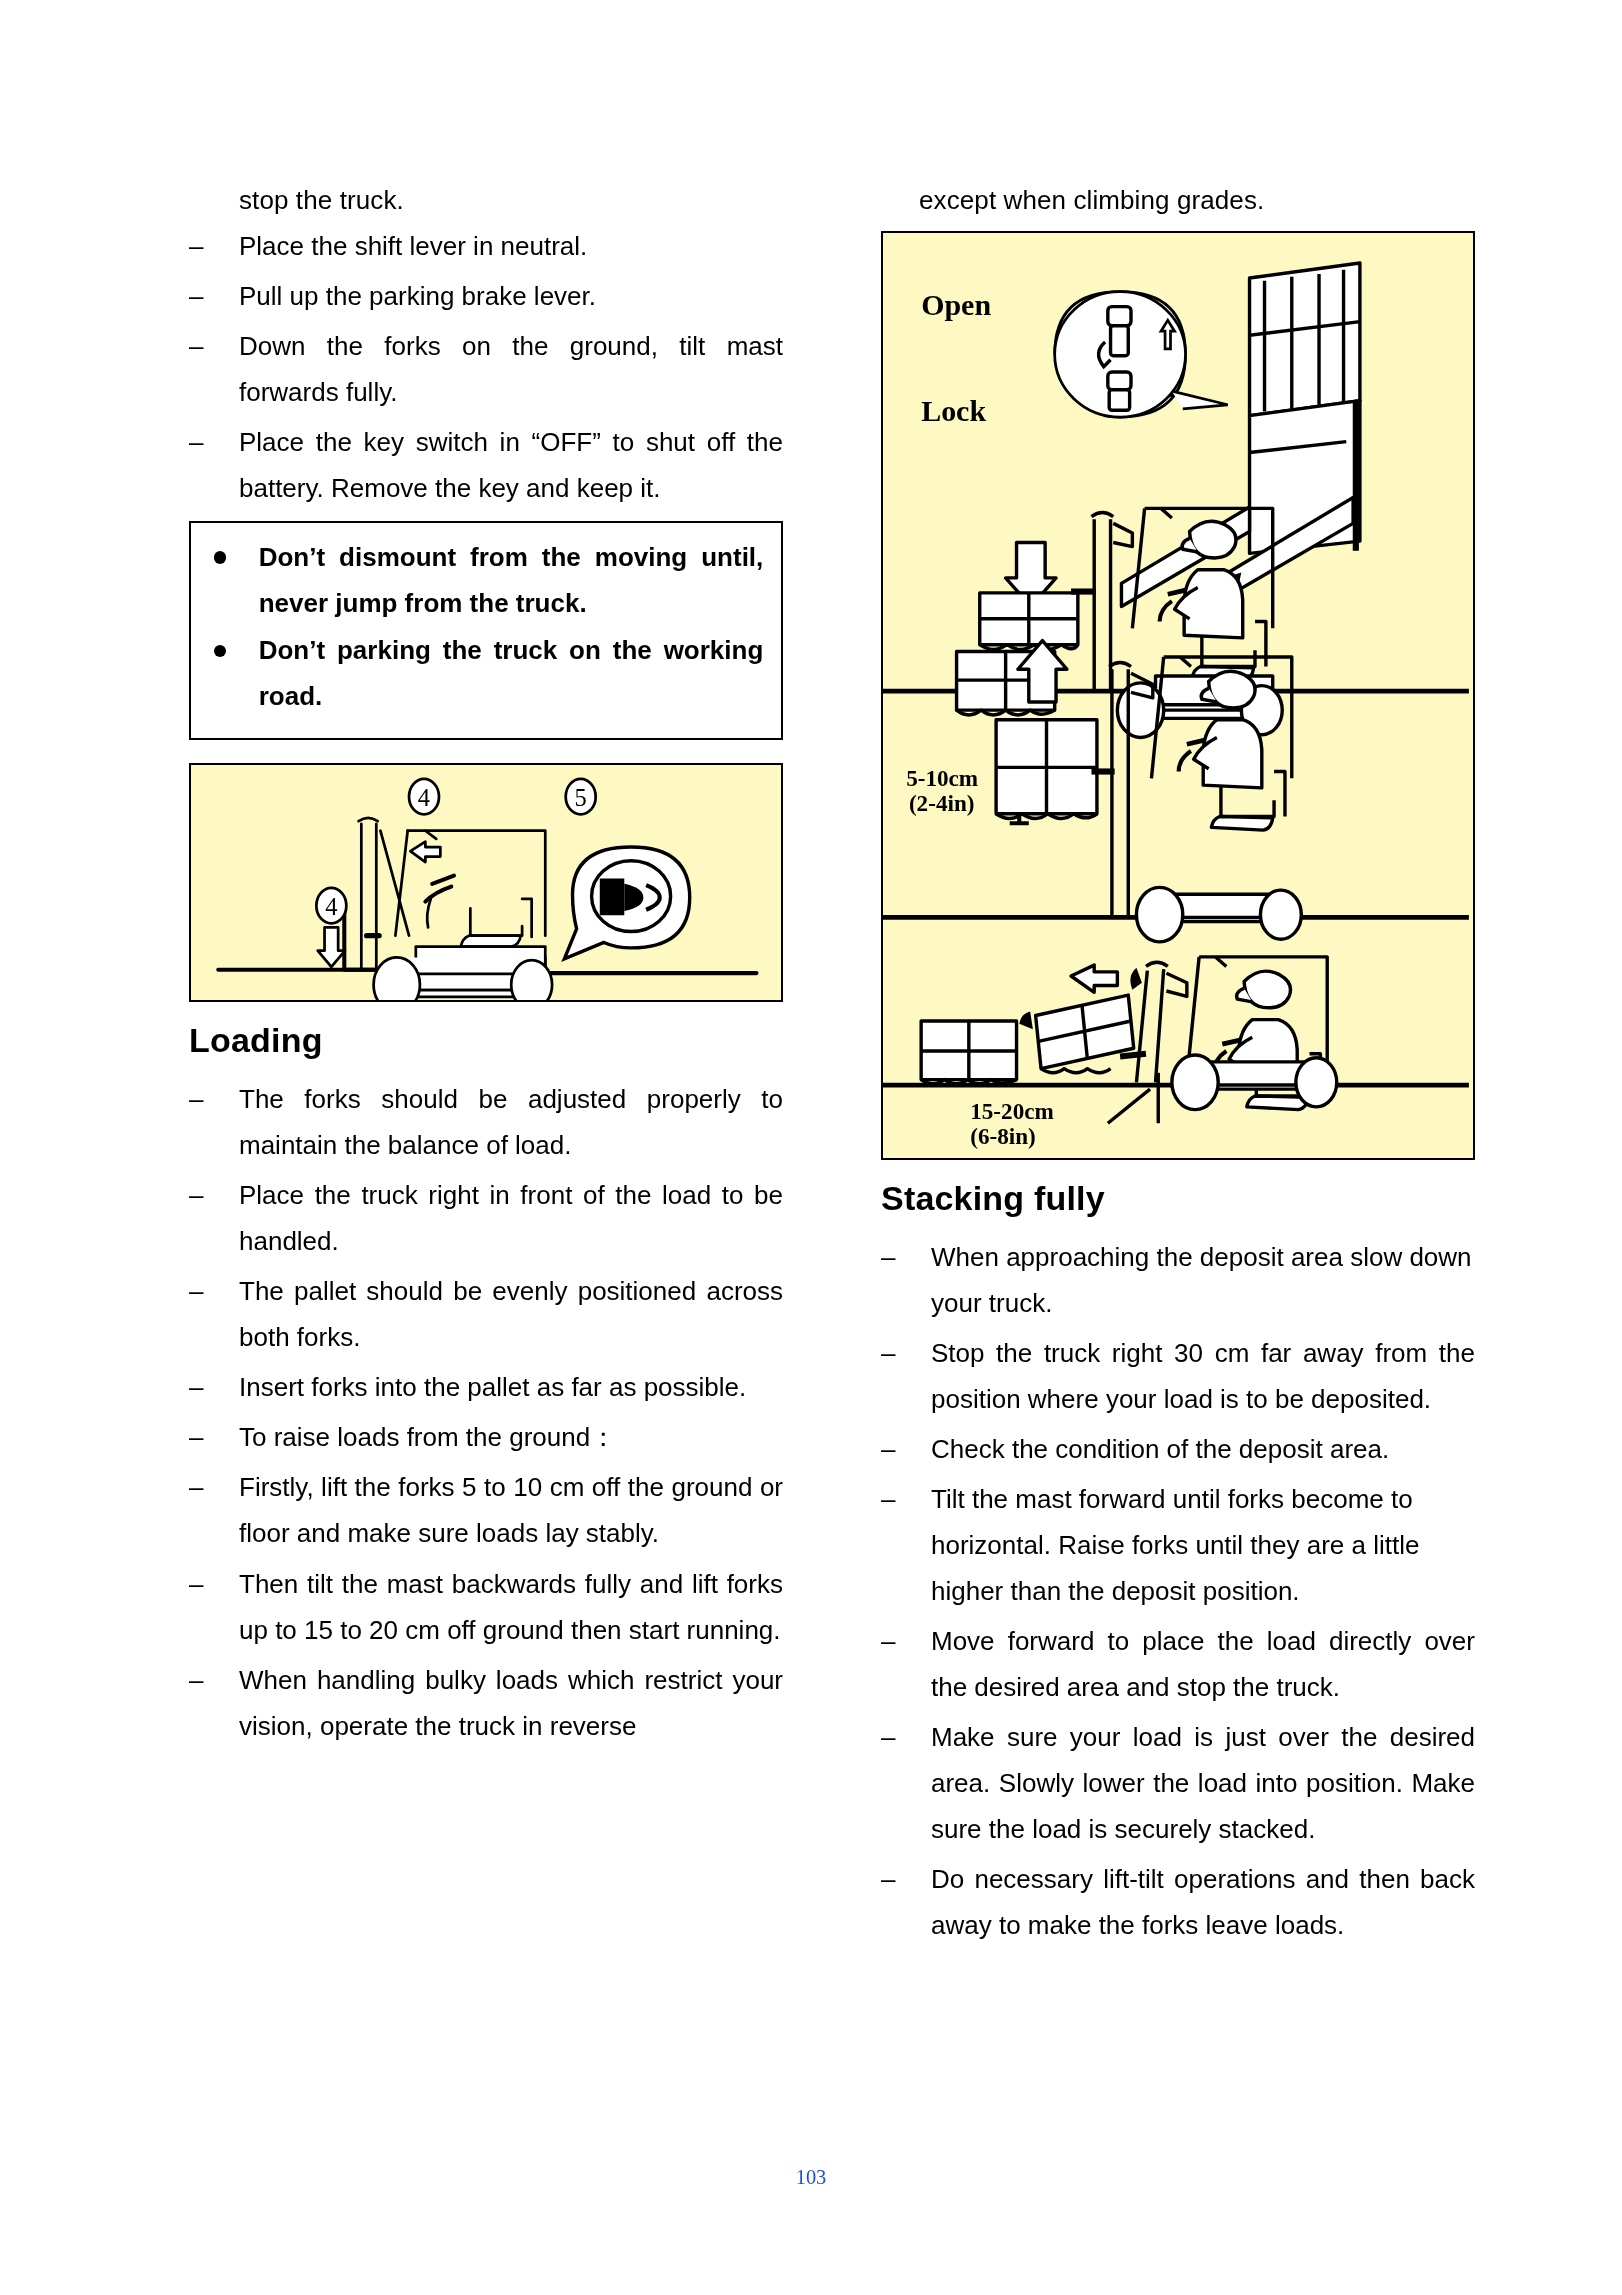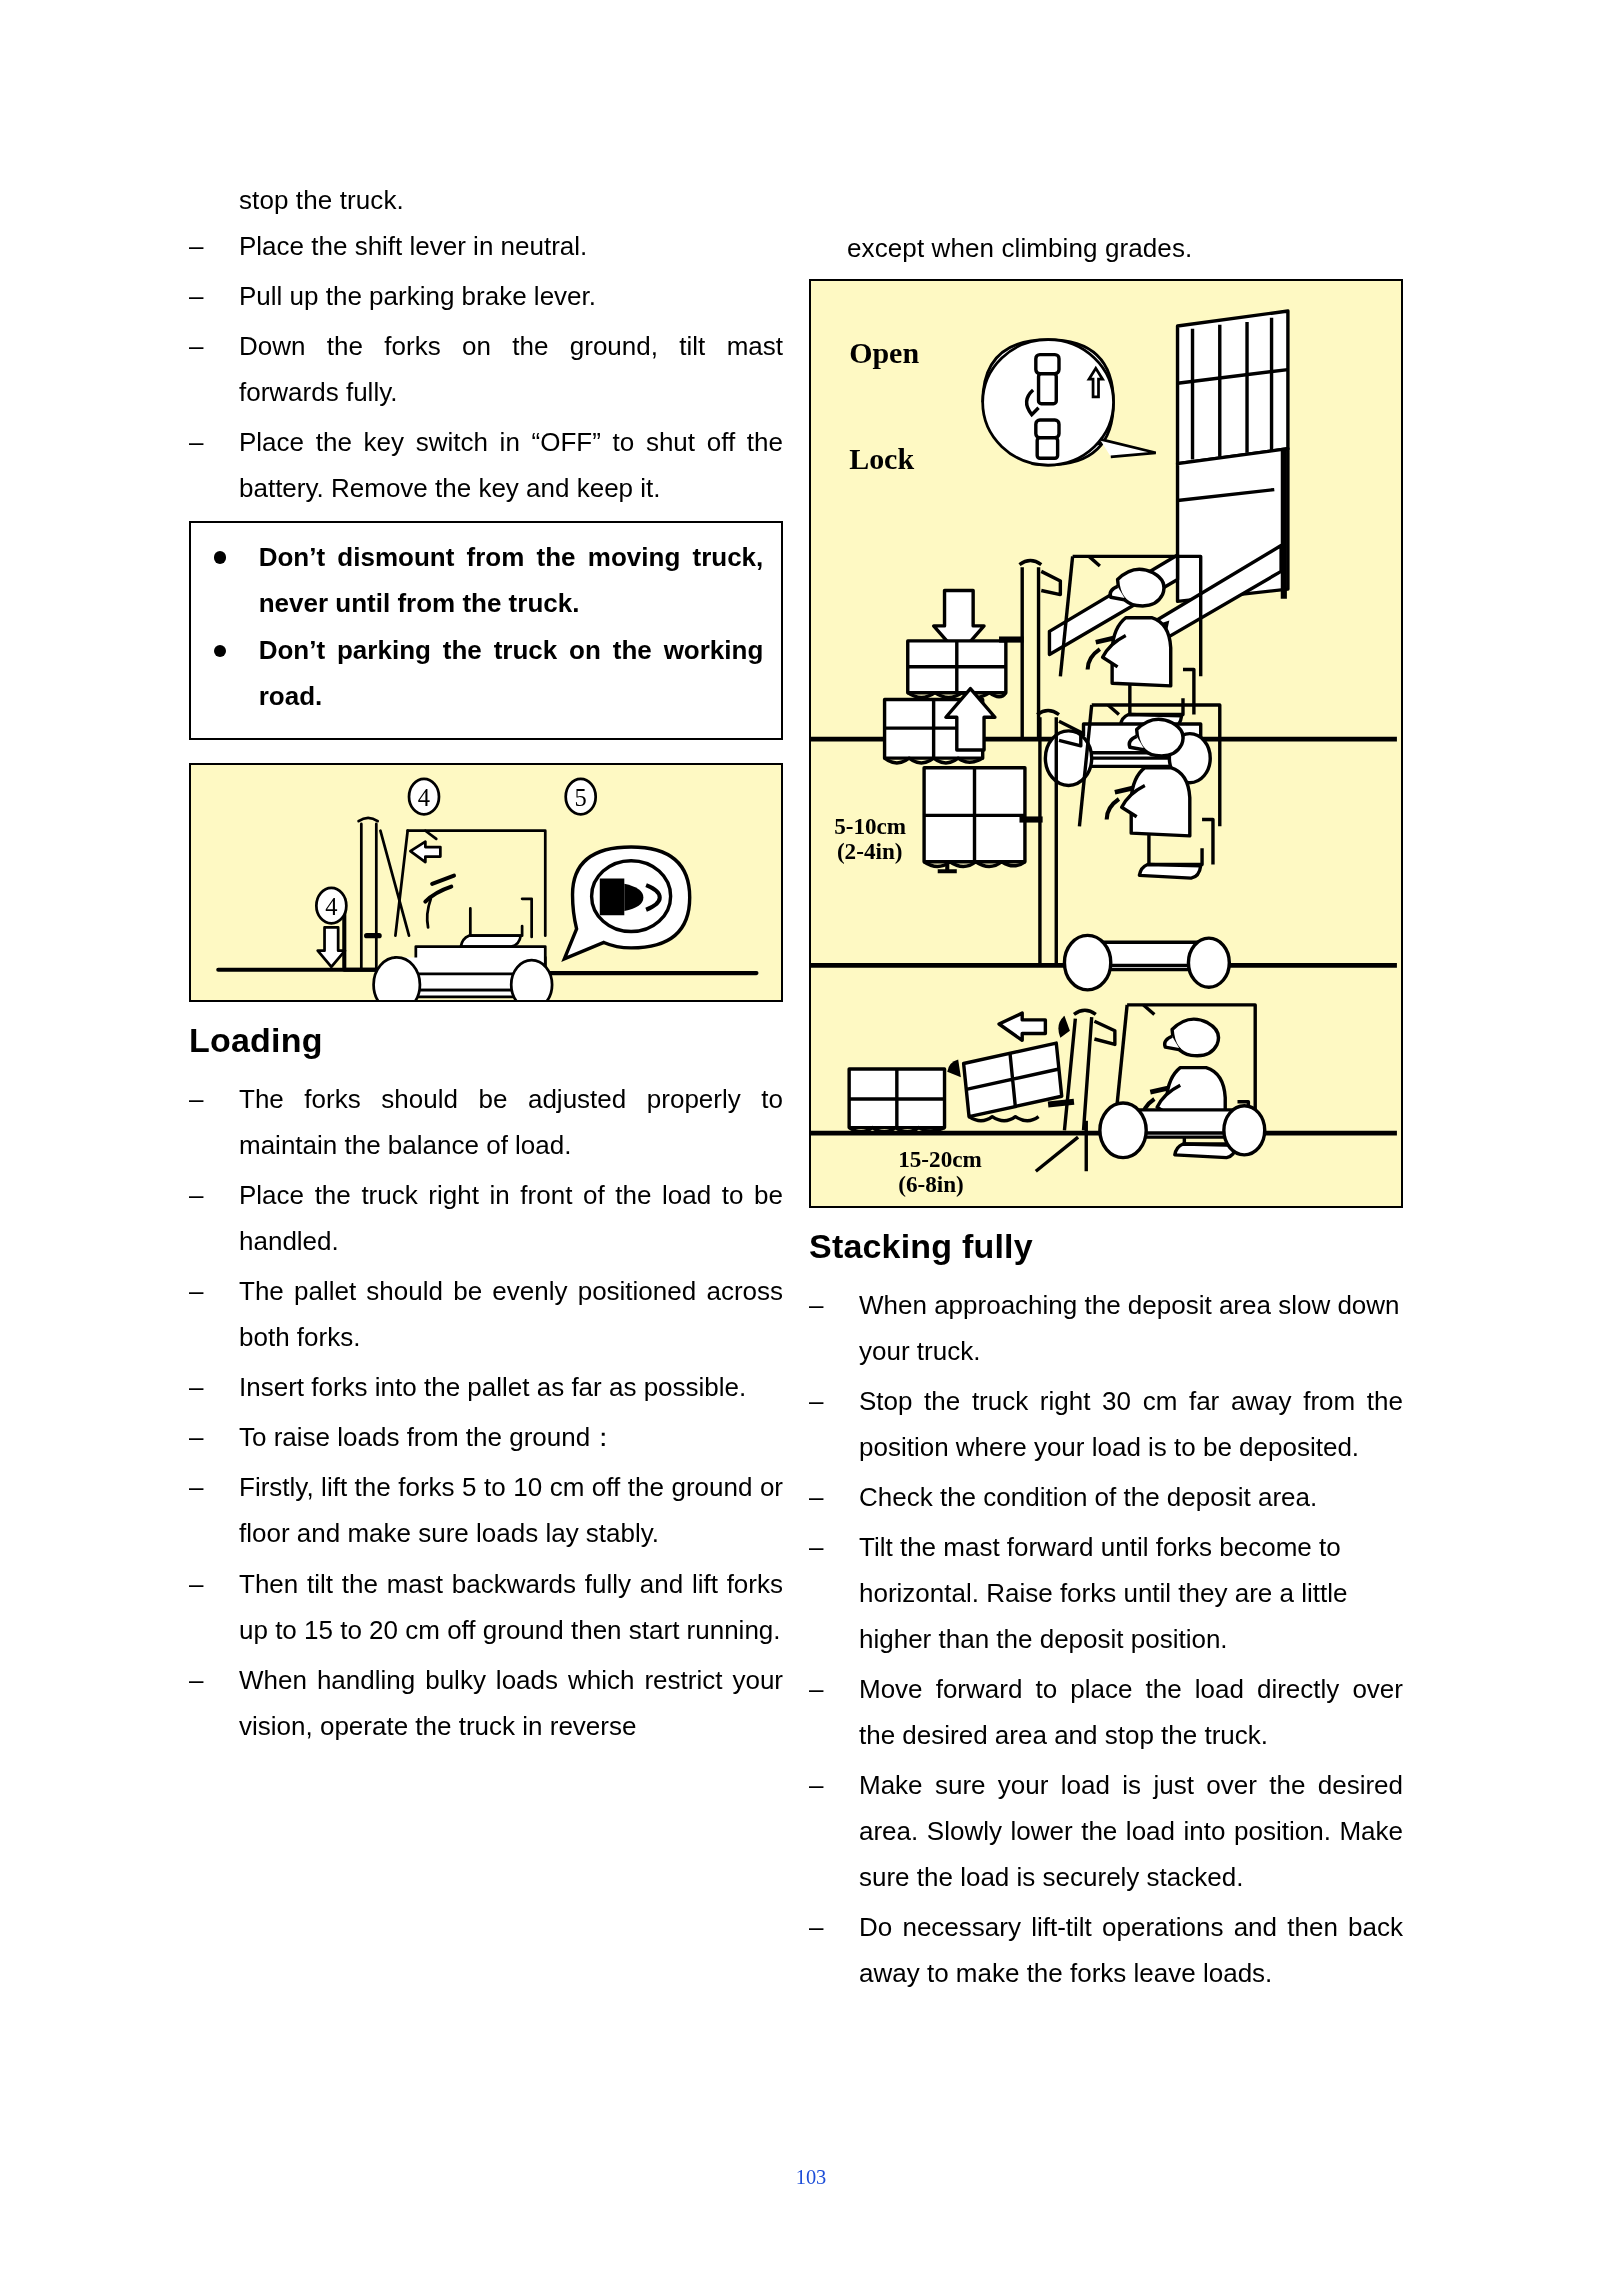--- a/index.html
+++ b/index.html
@@ -20,21 +20,21 @@
     overflow: hidden;
   }
 
   
   .col {
     position: absolute;
     top: 177px;
     width: 594px;
   }
   .col-left  { left: 189px; }
-  .col-right { left: 809px; margin-top: 48px; }
+  .col-right { left: 881px; }
 
   
   .lead-line {
     font-size: 26px;
     line-height: 46px;
     padding-left: 50px;
     letter-spacing: 0.1px;
   }
   .bullets {
     list-style: none;
@@ -162,21 +162,21 @@
       <li>
         <span class="dash">–</span>
         <span class="body">Place the key switch in “OFF” to shut off the battery. Remove the key and keep it.</span>
       </li>
     </ul>
 
     <div class="caution-box">
       <ul class="caution-list">
         <li>
           <span class="dot"></span>
-          <span class="body">Don’t dismount from the moving truck, never until from the truck.</span>
+          <span class="body">Don’t dismount from the moving until, never jump from the truck.</span>
         </li>
         <li>
           <span class="dot"></span>
           <span class="body">Don’t parking the truck on the working road.</span>
         </li>
       </ul>
     </div>
 
     <div class="figure fig-left">
       <svg viewBox="0 0 866 344" preserveAspectRatio="xMidYMid meet">

